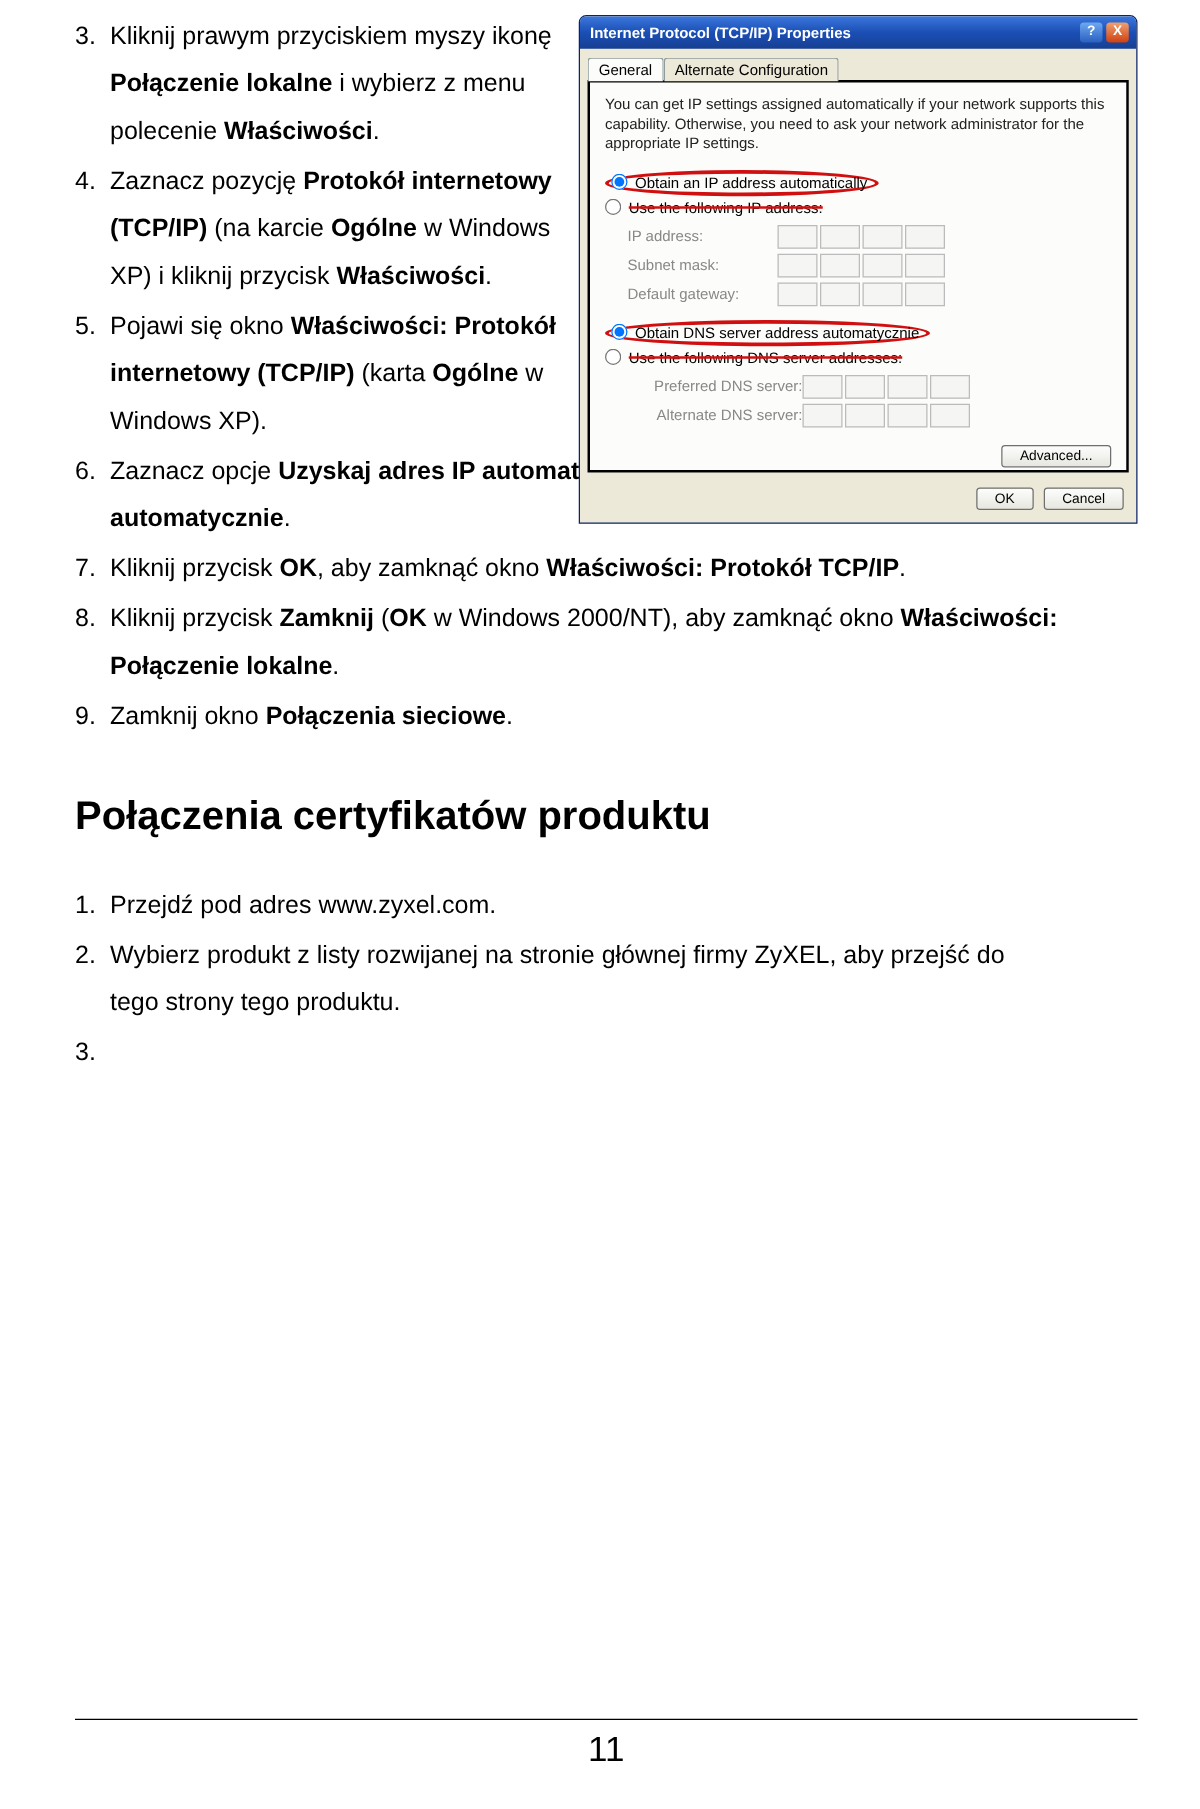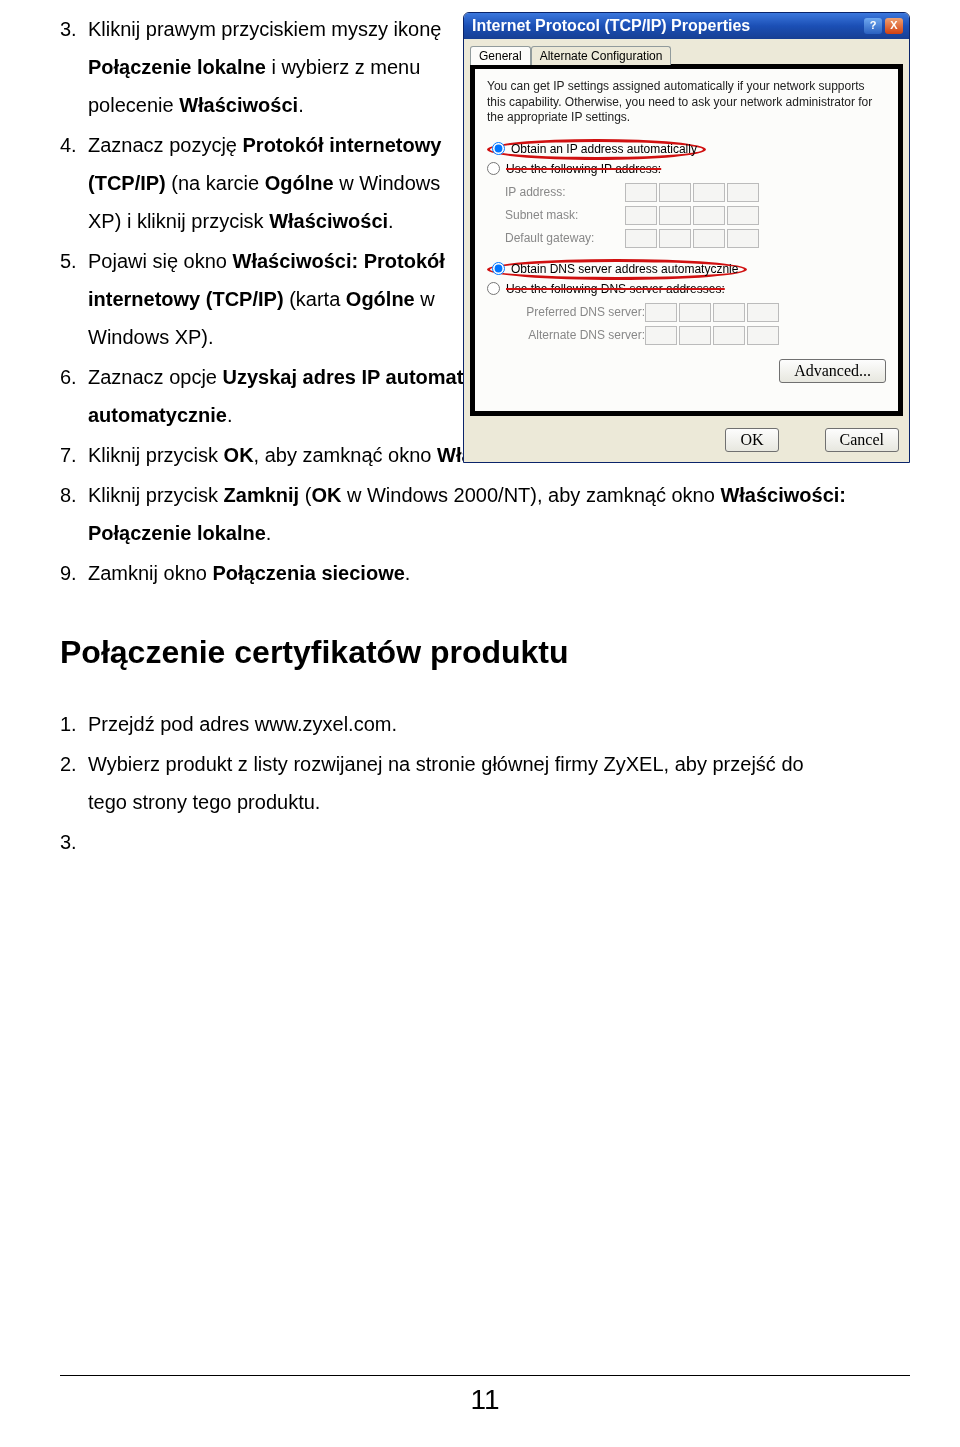--- a/index.html
+++ b/index.html
@@ -58,21 +58,21 @@
     filter: blur(0.4px);
   }
   .titlebar {
     background: linear-gradient(to bottom, #3b77dd, #1b4fb5 50%, #173f93);
     color: #fff;
     padding: 4px 6px 4px 8px;
     display: flex;
     align-items: center;
     height: 18px;
   }
-  .titlebar .title-text { flex: 1; font-weight: bold; font-size: 16px; }
+  .titlebar .title-text { flex: 1; font-weight: bold; font-size: 12px; }
   .titlebar .win-btn {
     width: 18px; height: 16px;
     background: linear-gradient(to bottom,#f0a070,#d04010);
     border-radius: 3px;
     margin-left: 3px;
     color: #fff;
     font-size: 11px;
     text-align: center;
     line-height: 15px;
     font-weight: bold;
@@ -96,23 +96,23 @@
     position: relative;
     top: 1px;
   }
   .tab.active {
     background: #fcfcfa;
     font-weight: normal;
     z-index: 2;
   }
   .tab-body {
     margin: 0 6px 6px 6px;
-    border: 5px solid #000000;
+    border: 2px solid #000000;
     background: #fcfcfa;
-    padding: 10px 12px 28px 12px;
+    padding: 10px 12px 2px 12px;
   }
   .desc-text {
     font-size: 12px;
     color: #222;
     margin-bottom: 12px;
     line-height: 1.3;
   }
   .radio-row {
     display: flex;
     align-items: center;
@@ -162,23 +162,22 @@
   .adv-row {
     display: flex;
     justify-content: flex-end;
     margin-top: 14px;
   }
   .xp-btn {
     background: linear-gradient(to bottom,#fdfdfd,#e7e7df);
     border: 1px solid #707070;
     border-radius: 3px;
     padding: 2px 14px;
-    font-size: 16px;
-    font-family: Liberation Serif, serif;
-    margin-left: 38px;
+    font-size: 11px;
+    font-family: Liberation Sans, sans-serif;
   }
   .ok-cancel {
     display: flex;
     justify-content: flex-end;
     gap: 8px;
     padding: 6px 10px 10px 0;
   }
   .footer {
     border-top: 1px solid #000;
     text-align: center;
@@ -326,21 +325,21 @@
         </span>
       </div>
       <div class="ol-item">
         <span class="ol-num">9.</span>
         <span class="ol-text">
           <span>Zamknij okno </span><span class="bold">Połączenia sieciowe</span><span>.</span>
         </span>
       </div>
     </div>
 
-    <h2>Połączenie certyfikatów produktu</h2>
+    <h2>Połączenia certyfikatów produktu</h2>
 
     <div class="full-width">
       <div class="ol-item">
         <span class="ol-num">1.</span>
         <span class="ol-text">Przejdź pod adres www.zyxel.com.</span>
       </div>
       <div class="ol-item">
         <span class="ol-num">2.</span>
         <span class="ol-text">Wybierz produkt z listy rozwijanej na stronie głównej firmy ZyXEL, aby przejść do tego strony tego produktu.</span>
       </div>

